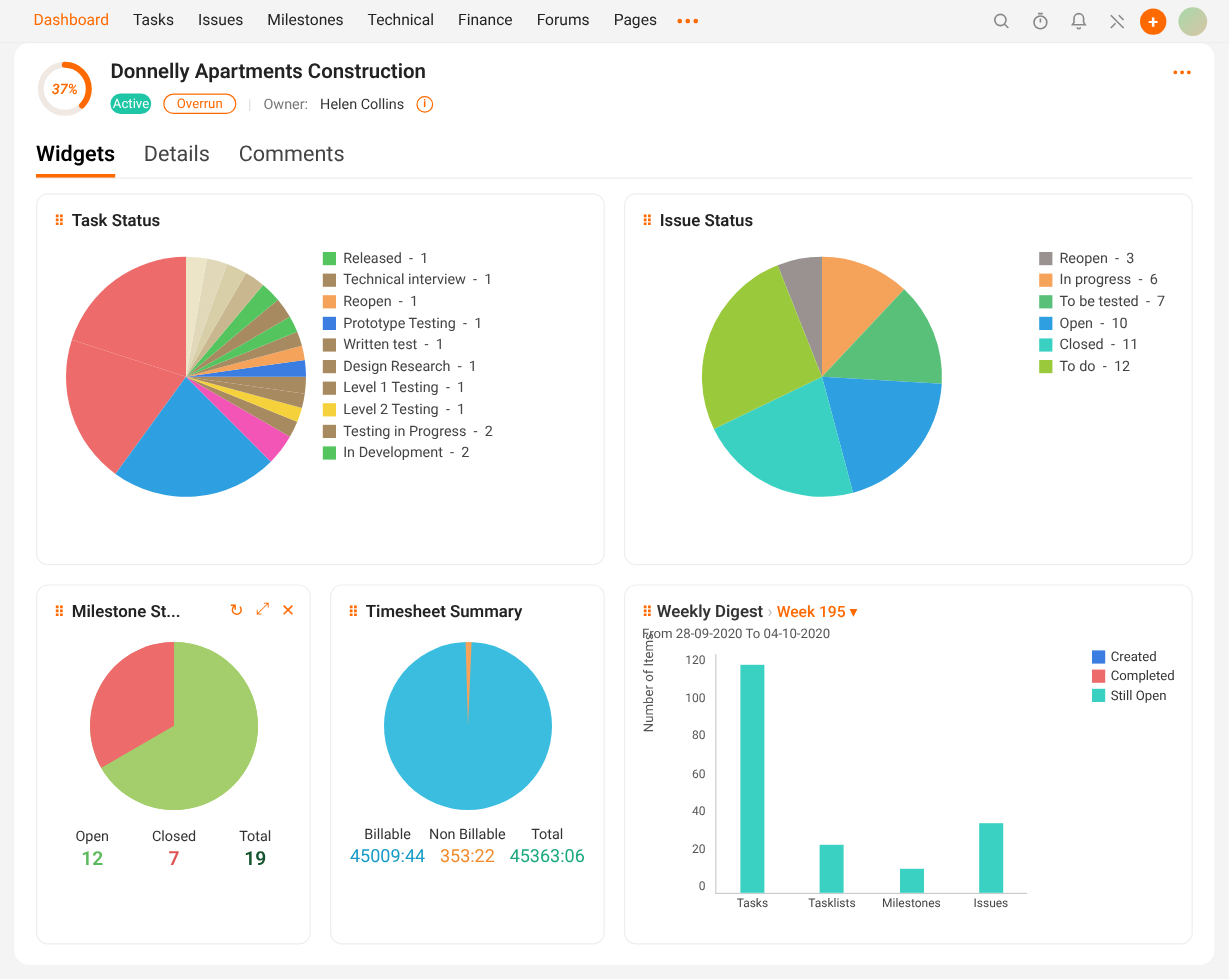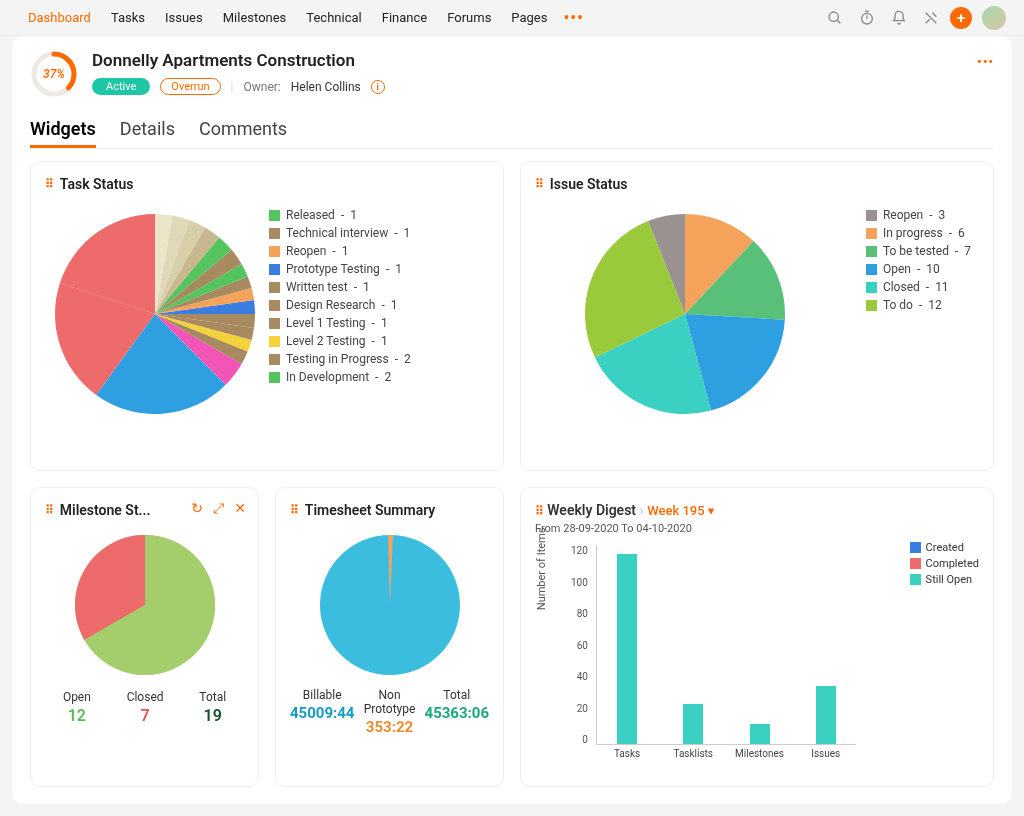--- a/index.html
+++ b/index.html
@@ -82,21 +82,21 @@
 .progress-ring .pct {
   position: absolute; top: 0; left: 0; width: 100%; height: 100%;
   display: flex; align-items: center; justify-content: center;
   font-size: 12px; font-weight: 600; color: #ff6a00;
 }
 .project-info h1 {
   font-size: 17px; font-weight: 600; margin-bottom: 8px; color: #222;
 }
 .badges { display: flex; align-items: center; gap: 10px; font-size: 12px; }
 .badge-active {
-  background: #1ec6a6; color: #fff; padding: 2px 14px; border-radius: 10px; font-size: 11px;
+  background: #1ec6a6; color: #fff; padding: 2px 2px; border-radius: 10px; font-size: 11px;
 }
 .badge-overrun {
   border: 1px solid #ff6a00; color: #ff6a00; padding: 1px 10px; border-radius: 10px; font-size: 11px;
 }
 .info-icon { color: #ff6a00; border:1px solid #ff6a00; border-radius:50%; width:14px;height:14px;display:inline-flex;align-items:center;justify-content:center;font-size:9px;font-weight:bold;}
 .header-more { margin-left: auto; color:#ff6a00; font-weight:bold; letter-spacing:1px; cursor:pointer;padding-top:4px;}
 .sub-tabs {
   display: flex; gap: 24px; border-bottom:1px solid #eee; margin-bottom:12px;
 }
 .sub-tabs .stab { padding: 6px 0; font-size:18px; color:#444; cursor:pointer; }
@@ -117,21 +117,21 @@
 .chart-area { display:flex; align-items:flex-start; gap:4px; margin-top:12px; }
 .pie { flex-shrink:0; }
 .legend { font-size:12px; color:#444; }
 .legend .item { display:flex; align-items:center; gap:6px; margin:4px 0; white-space:nowrap;}
 .swatch { width:11px; height:11px; display:inline-block;}
 .ms-toolbar { position:absolute; top:12px; right:12px; display:flex; gap:10px; color:#ff6a00;}
 .ms-toolbar span { cursor:pointer; font-size:14px;}
 .ms-stats { display:flex; justify-content:space-around; margin-top:10px; text-align:center; font-size:12px;}
 .ms-stats .val { font-size:16px; font-weight:600; margin-top:2px;}
 .ts-stats { display:flex; justify-content:space-around; margin-top:8px; text-align:center; font-size:12px;}
-.ts-stats .val { font-size:15px; font-weight:700; margin-top:2px;}
+.ts-stats .val { font-size:15px; font-weight:400; margin-top:2px;}
 .wd-head { font-size:14px; font-weight:600;}
 .wd-head .week { color:#ff6a00; font-weight:500; font-size:13px;}
 .wd-range { font-size:11px; color:#555; margin-top:4px;}
 .bar-chart { display:flex; align-items:flex-start; gap:6px; height:210px; margin-top:10px;}
 .y-axis { display:flex; flex-direction:column; justify-content:space-between; height:200px; padding-right:2px; font-size:10px; color:#555; text-align:right; position:relative;}
 .y-axis .ylabel { position:absolute; left:-30px; top:50%; transform: rotate(-90deg) translateX(50%); transform-origin:left; white-space:nowrap; font-size:11px;}
 .bars-wrap { flex:1; display:flex; align-items:flex-end; gap:26px; height:200px; border-left:1px solid #ccc; border-bottom:1px solid #ccc; padding:0 10px; position:relative;}
 .bar-group { flex:1; display:flex; flex-direction:column; align-items:center; gap:4px;}
 .bar { width:20px;}
 .bar-label { font-size:10px; color:#444; margin-top:2px; position:absolute; bottom:-15px; }
@@ -326,21 +326,21 @@
         <svg class="pie" width="150" height="150" viewBox="-75 -75 150 150" style="display:block;margin:12px auto 0">
           <circle r="70" fill="#3bbde0"></circle>
           <path d="M0 0 L3 -70 A70 70 0 0 0 -2 -70 Z" fill="#f5a35b"></path>
         </svg>
         <div class="ts-stats">
           <div>
               <div>Billable</div>
               <div class="val" style="color:#179bc7">45009:44</div>
             </div>
           <div>
-              <div>Non Prototype</div>
+              <div>Non Billable</div>
               <div class="val" style="color:#f08a2a">353:22</div>
             </div>
           <div>
               <div>Total</div>
               <div class="val" style="color:#1aa87e">45363:06</div>
             </div>
         </div>
       </div>
     </div>
 

